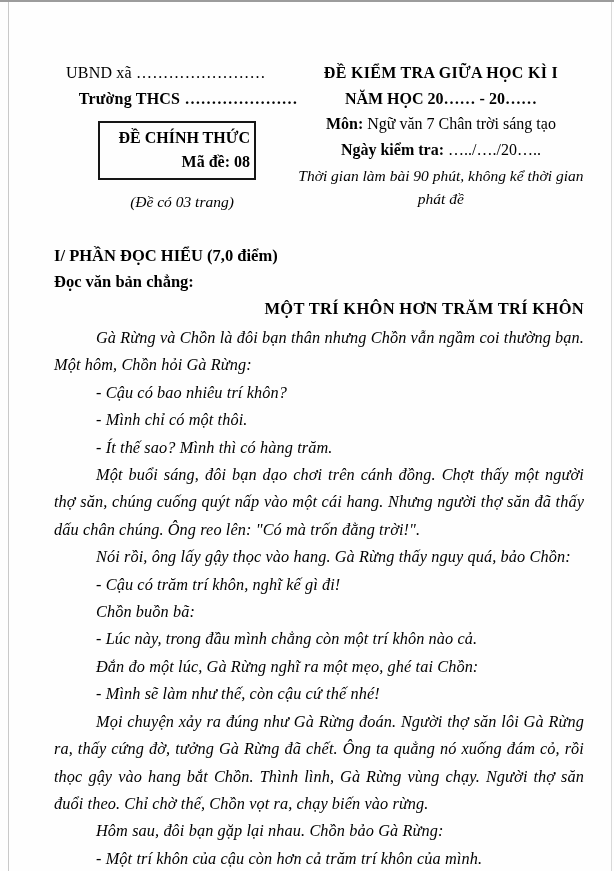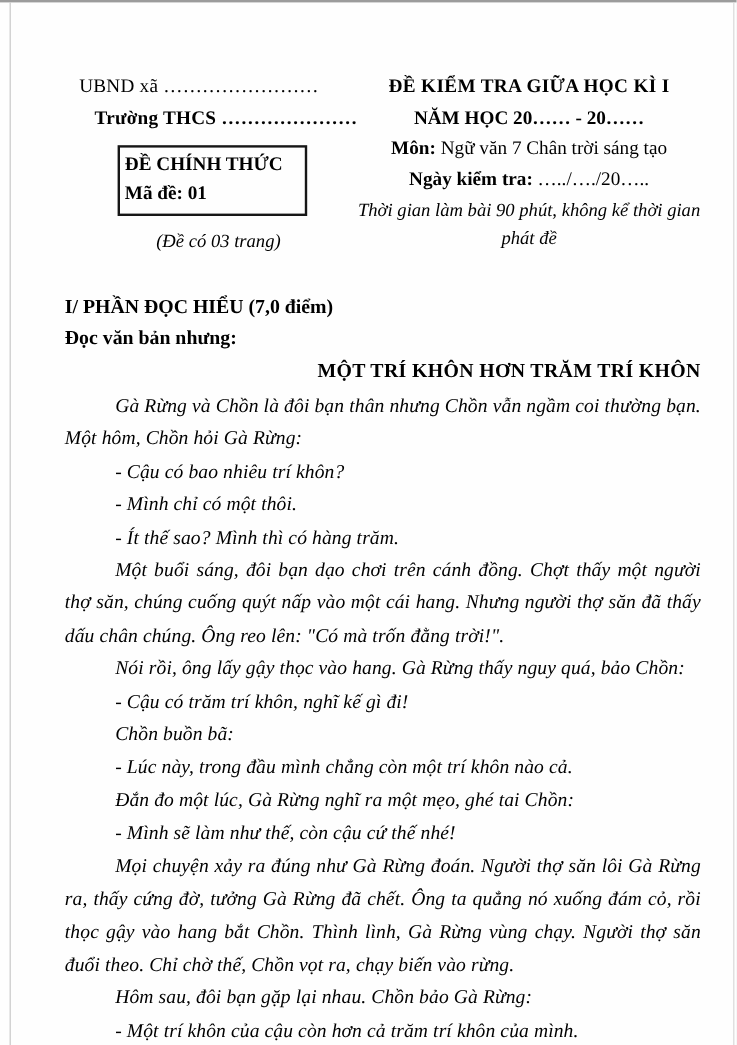--- a/index.html
+++ b/index.html
@@ -34,21 +34,21 @@
     flex: 0 0 46%;
     font-size: 16px;
     line-height: 26px;
   }
   .header-left .line1 { font-weight: normal; padding-left: 12px; letter-spacing: .2px; }
   .header-left .line2 { font-weight: bold; padding-left: 4px; letter-spacing: .2px; text-align: right; }
   .official-box {
     width: 158px;
     margin: 9px auto 0 44px;
     border: 2px solid #161616;
-    text-align: left;
+    text-align: right;
     font-weight: bold;
     font-size: 16px;
     line-height: 24px;
     padding: 3px 4px 4px 4px;
     box-sizing: border-box;
   }
   .pages-note {
     margin-top: 9px;
     text-align: center;
     width: 200px;
@@ -120,36 +120,36 @@
   <div class="edge-right"></div>
 
   <div class="content">
 
     <div class="header">
       <div class="header-left">
         <div class="line1">UBND xã ……………………</div>
         <div class="line2">Trường THCS …………………</div>
         <div class="official-box">
           <div>ĐỀ CHÍNH THỨC</div>
-          <div>Mã đề: 01</div>
+          <div>Mã đề: 08</div>
         </div>
         <div class="pages-note">(Đề có 03 trang)</div>
       </div>
 
       <div class="header-right">
         <div class="exam-title">ĐỀ KIỂM TRA GIỮA HỌC KÌ I</div>
         <div class="exam-year">NĂM HỌC 20…… - 20……</div>
         <div><span class="bold">Môn:</span> <span>Ngữ văn 7 Chân trời sáng tạo</span></div>
         <div><span class="bold">Ngày kiểm tra:</span> <span>…../…./20…..</span></div>
         <div class="duration">Thời gian làm bài 90 phút, không kể thời gian phát đề</div>
       </div>
     </div>
 
     <div class="section-heading">I/ PHẦN ĐỌC HIỂU (7,0 điểm)</div>
-    <div class="read-instruction">Đọc văn bản nhưng:</div>
+    <div class="read-instruction">Đọc văn bản chẳng:</div>
     <div class="story-title">MỘT TRÍ KHÔN HƠN TRĂM TRÍ KHÔN</div>
 
     <div class="story">
         <p>Gà Rừng và Chồn là đôi bạn thân nhưng Chồn vẫn ngầm coi thường bạn. Một hôm, Chồn hỏi Gà Rừng:</p>
         <p>- Cậu có bao nhiêu trí khôn?</p>
         <p>- Mình chỉ có một thôi.</p>
         <p>- Ít thế sao? Mình thì có hàng trăm.</p>
         <p>Một buổi sáng, đôi bạn dạo chơi trên cánh đồng. Chợt thấy một người thợ săn, chúng cuống quýt nấp vào một cái hang. Nhưng người thợ săn đã thấy dấu chân chúng. Ông reo lên: "Có mà trốn đằng trời!".</p>
         <p>Nói rồi, ông lấy gậy thọc vào hang. Gà Rừng thấy nguy quá, bảo Chồn:</p>
         <p>- Cậu có trăm trí khôn, nghĩ kế gì đi!</p>

